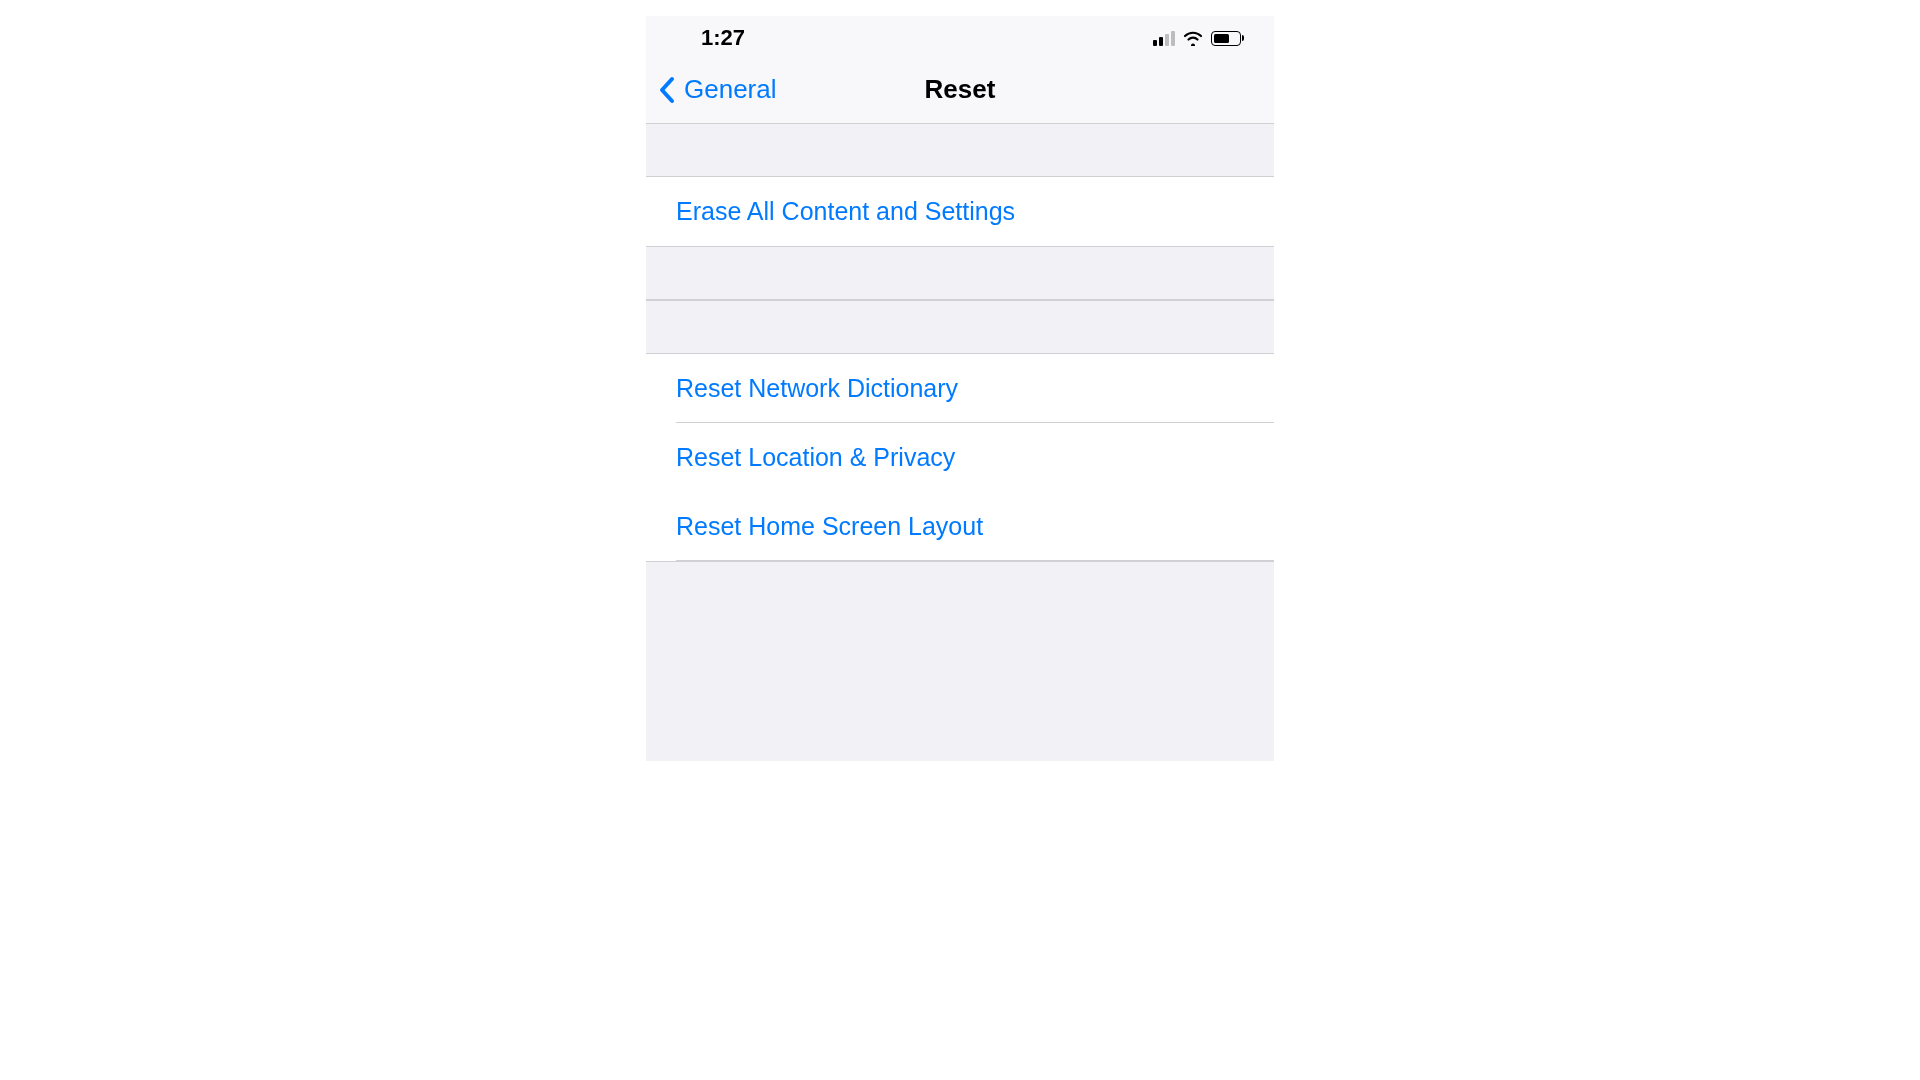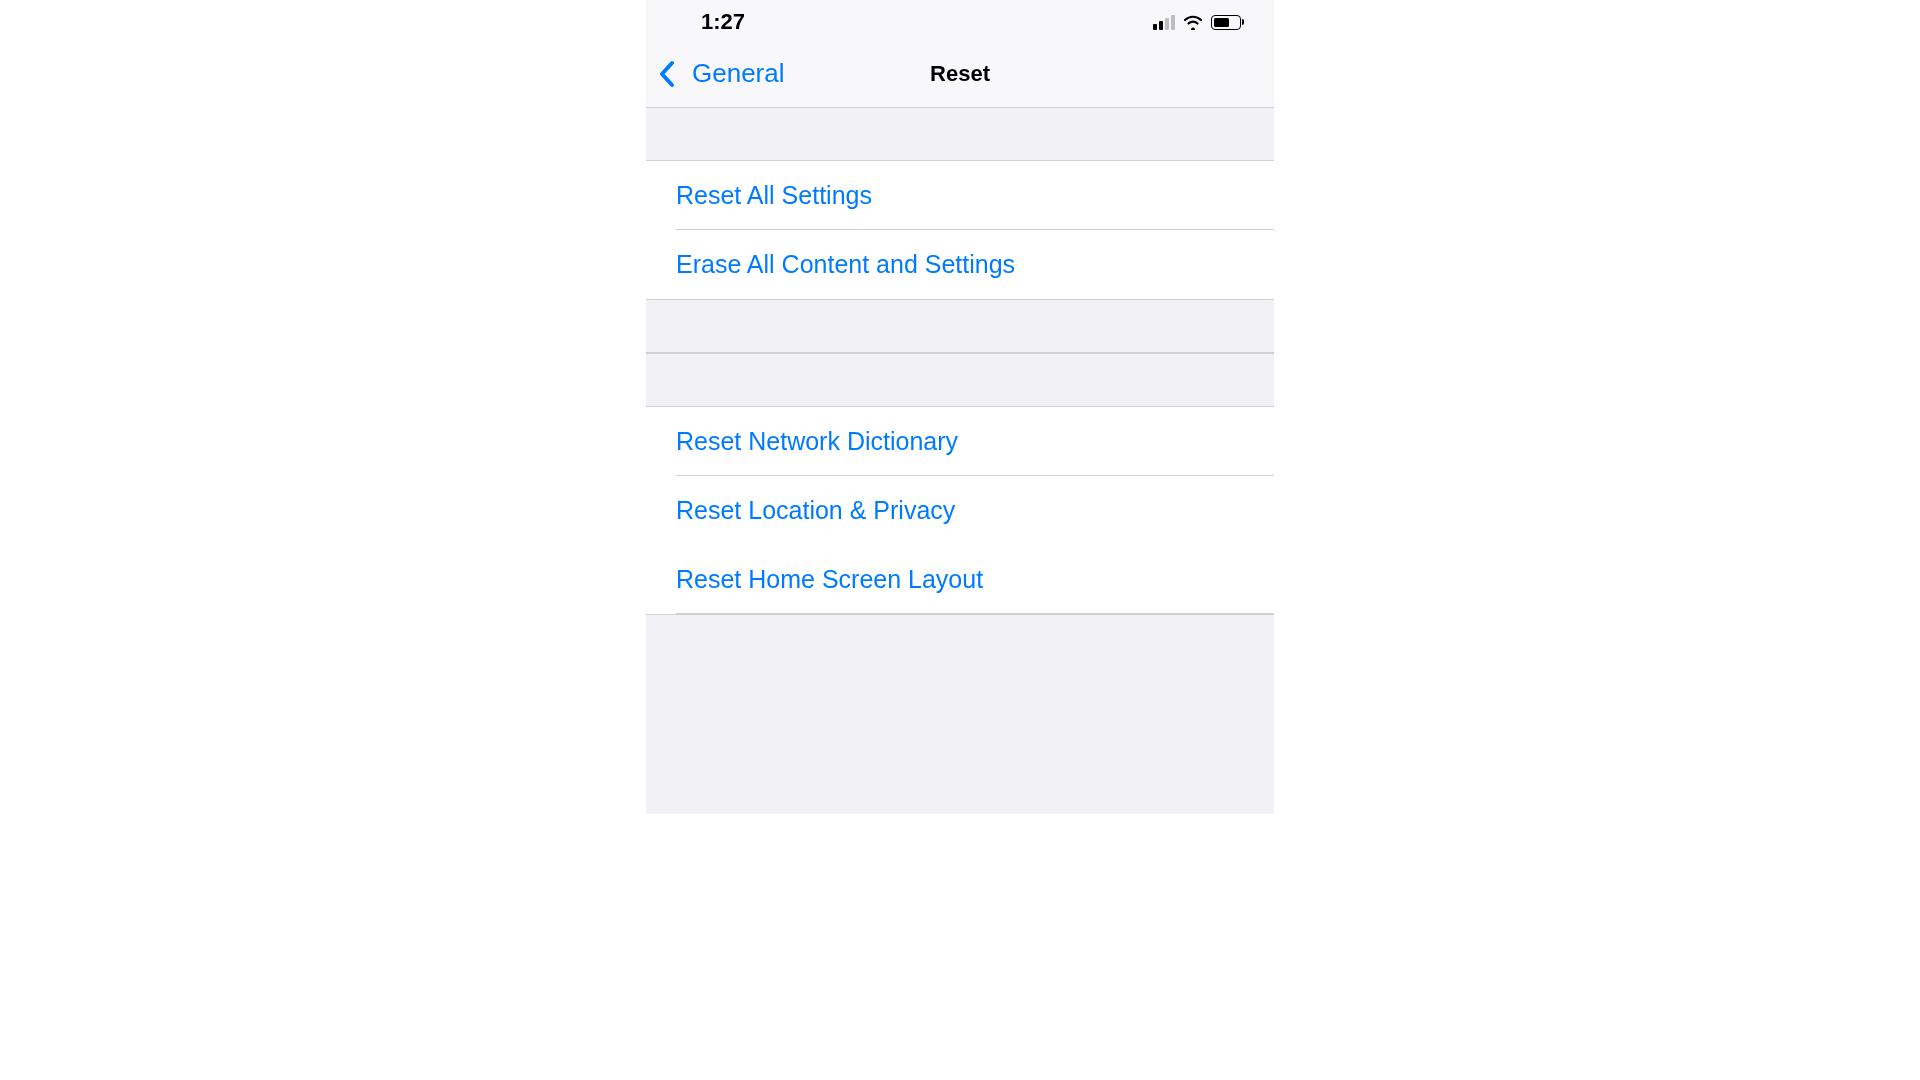--- a/index.html
+++ b/index.html
@@ -11,21 +11,21 @@
       font-family: -apple-system, BlinkMacSystemFont, "Segoe UI", Helvetica, Arial, sans-serif;
       background: #ffffff;
       width: 1920px;
       height: 1080px;
       display: flex;
       justify-content: center;
       align-items: flex-start;
     }
     .phone-container {
       width: 628px;
-      margin-top: 0;
+      margin-top: 16px;
       background: #3b82f6;
     }
     .status-bar {
       display: flex;
       justify-content: space-between;
       align-items: center;
       padding: 8px 30px 4px 55px;
       background: #f8f8fa;
       height: 40px;
     }
@@ -46,31 +46,31 @@
       background: #f8f8fa;
       position: relative;
       border-bottom: 1px solid #d1d1d5;
     }
     .back-button {
       display: flex;
       align-items: center;
       color: #007aff;
       font-size: 26px;
       cursor: pointer;
-      gap: 16px;
+      gap: 8px;
     }
     .chevron-left {
       display: inline-block;
     }
     .nav-title {
       position: absolute;
       left: 50%;
       transform: translateX(-50%);
       font-weight: 600;
-      font-size: 22px;
+      font-size: 26px;
       color: #000;
       text-align: center;
     }
     .section-gap {
       height: 53px;
       background: #f2f1f6;
       border-bottom: 1px solid #d1d1d5;
     }
     .section-gap.first {
       border-top: none;
@@ -198,23 +198,20 @@
       <svg class="chevron-left" width="18" height="28" viewBox="0 0 18 28">
         <polyline points="14,3 4,14 14,25" stroke="#007aff" stroke-width="4" fill="none" stroke-linecap="round" stroke-linejoin="round"></polyline>
       </svg>
       <span>General</span>
     </div>
     <div class="nav-title">Reset</div>
   </div>
 
   <div class="section-gap first"></div>
 
-  <div class="menu-item separator">
-    <span>Reset All Settings</span>
-  </div>
   <div class="menu-item">
     <span>Erase All Content and Settings</span>
   </div>
 
   <div class="section-gap-short"></div>
 
 
   <div class="section-gap-short"></div>
 
   <div class="menu-item separator">

